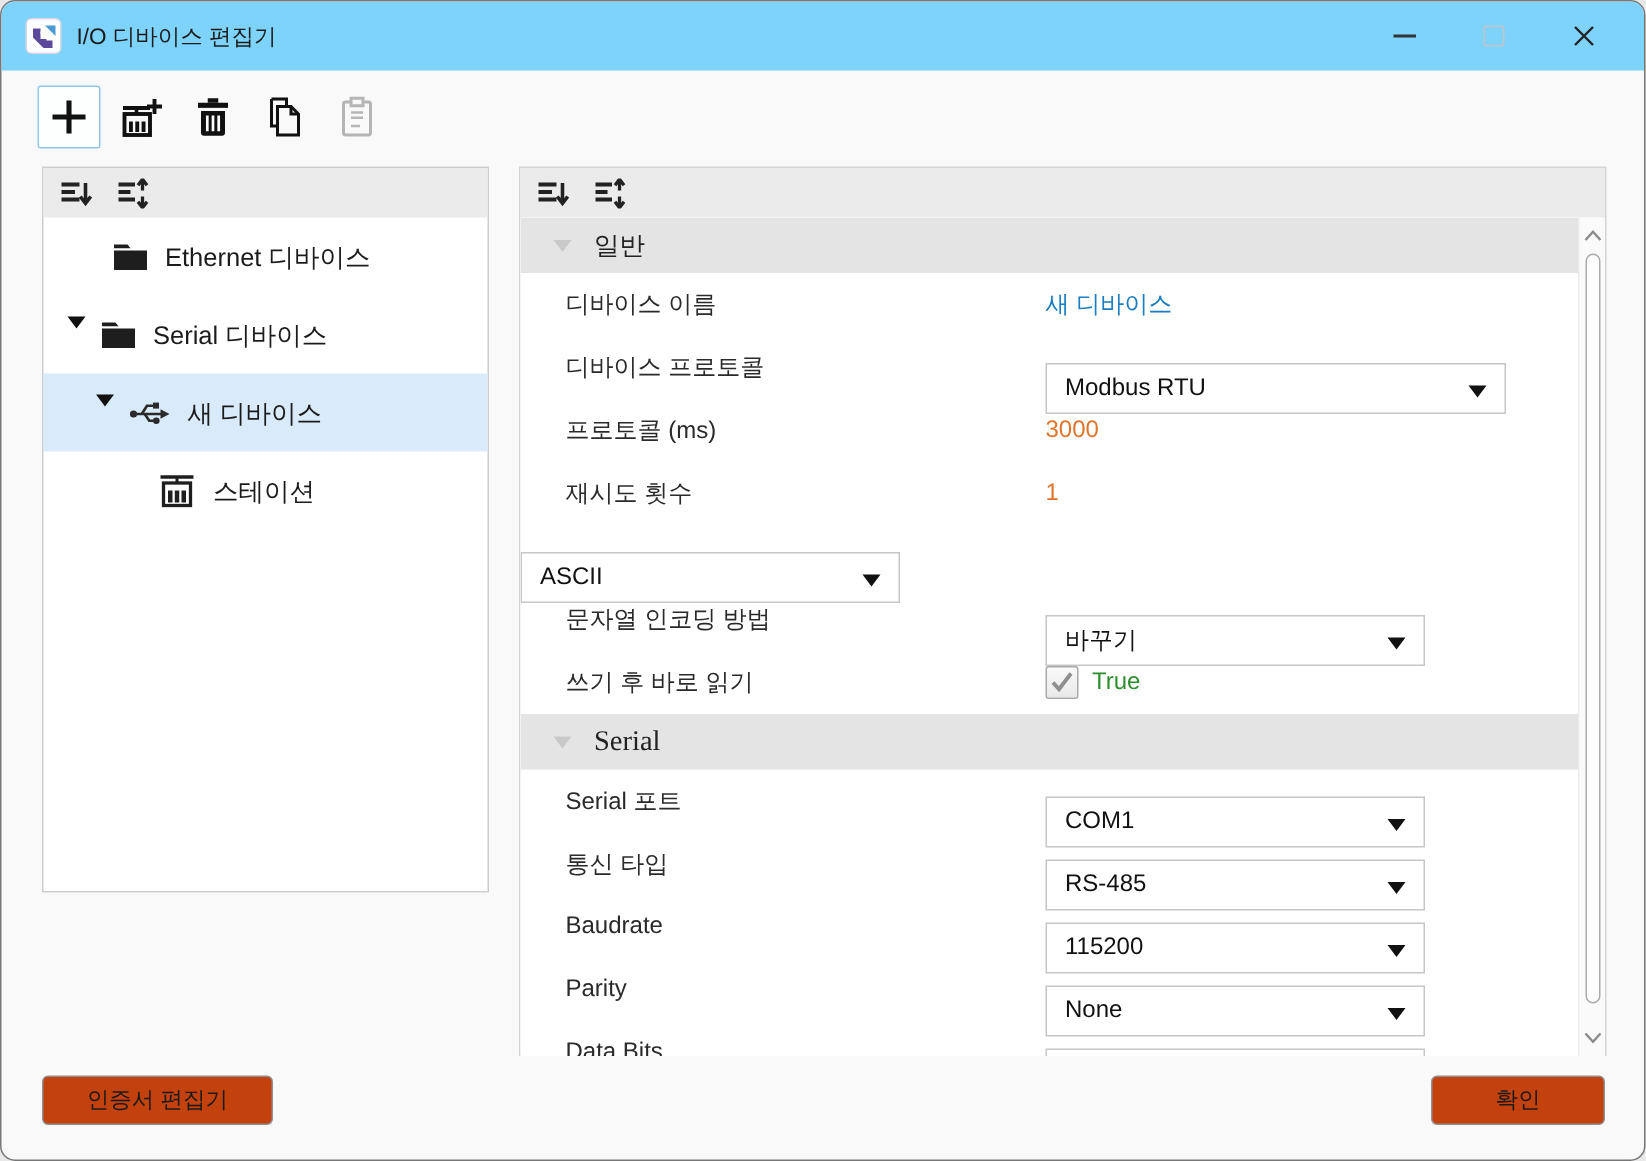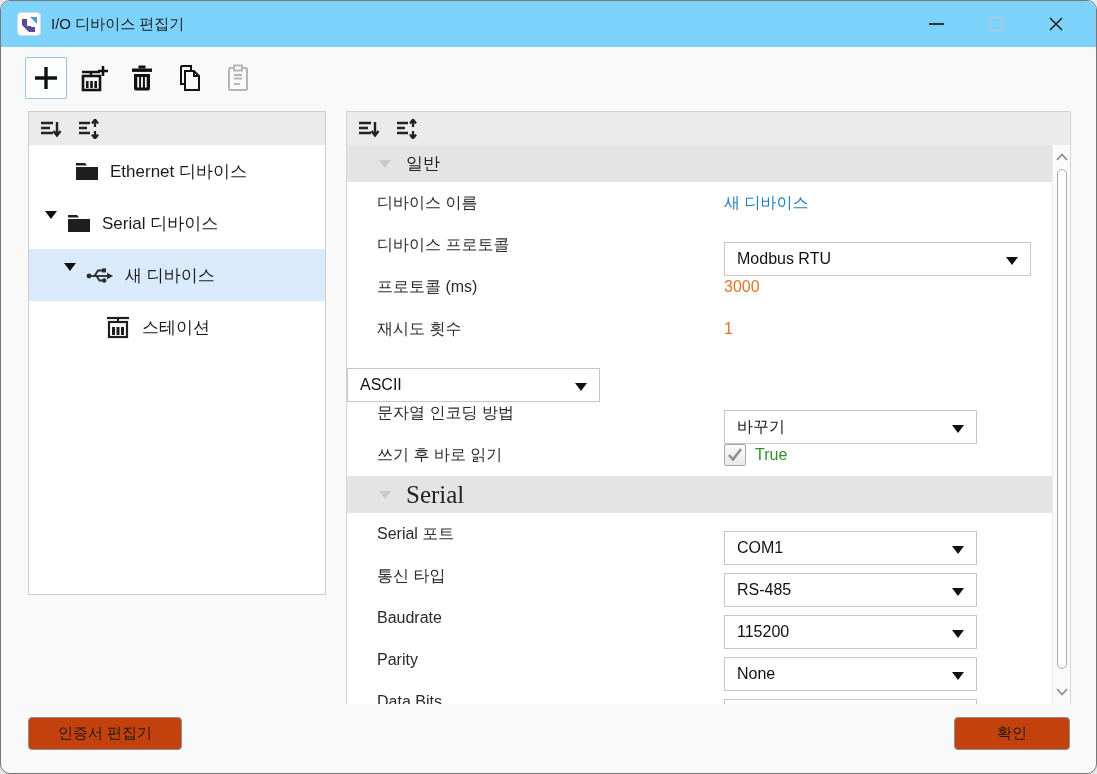--- a/index.html
+++ b/index.html
@@ -39,25 +39,25 @@
   
   .tree { position:relative; width:100%; }
   .tree-row { height:52px; display:flex; align-items:center; gap:11px; font-size:17px; }
   .tree-row .expander { width:11px; height:8px; }
   .tri-down { width:0; height:0; border-left:6px solid transparent; border-right:6px solid transparent; border-top:8px solid #111; }
   .tree-row.selected { background:#d9eafb; }
   .ti { display:flex; align-items:center; justify-content:center; }
 
   
   .prop-viewport { position:absolute; left:0; top:33px; width:706px; height:559px; overflow:hidden; background:#fff; }
-  .section-hdr { height:37px; background:#e4e4e4; display:flex; align-items:center; gap:15px; padding-left:32px; }
+  .section-hdr { height:37px; background:#e4e4e4; display:flex; align-items:center; gap:15px; padding-left:22px; }
   .section-tri { width:0; height:0; border-left:6px solid transparent; border-right:6px solid transparent; border-top:8px solid #c9c9c9; }
   .section-title { font-size:17px; color:#222; }
-  .section-title.serif { font-family:"Liberation Serif", serif; font-size:25px; }
-  .prop-row { height:42px; display:flex; align-items:center;gap:27px; }
+  .section-title.serif { font-family:"Liberation Serif", serif; font-size:19px; }
+  .prop-row { height:42px; display:flex; align-items:center; }
   .prop-label { width:350px; padding-left:30px; font-size:16px; color:#2a2a2a; }
   .prop-value { font-size:16px; }
   .val-blue { color:#1b7ec2; }
   .val-orange { color:#e0752c; }
   .val-green { color:#2e8f2e; }
   .dropdown { width:253px; height:34px; border:1px solid #c6c6c6; background:#fff;
     display:flex; align-items:center; padding:0 12px; position:relative;margin-top:28px; }
   .dropdown.wide { width:307px; }
   .dropdown .dd-text { font-size:16px; color:#111; }
   .dd-arrow { position:absolute; right:12px; top:14px; width:0; height:0;

